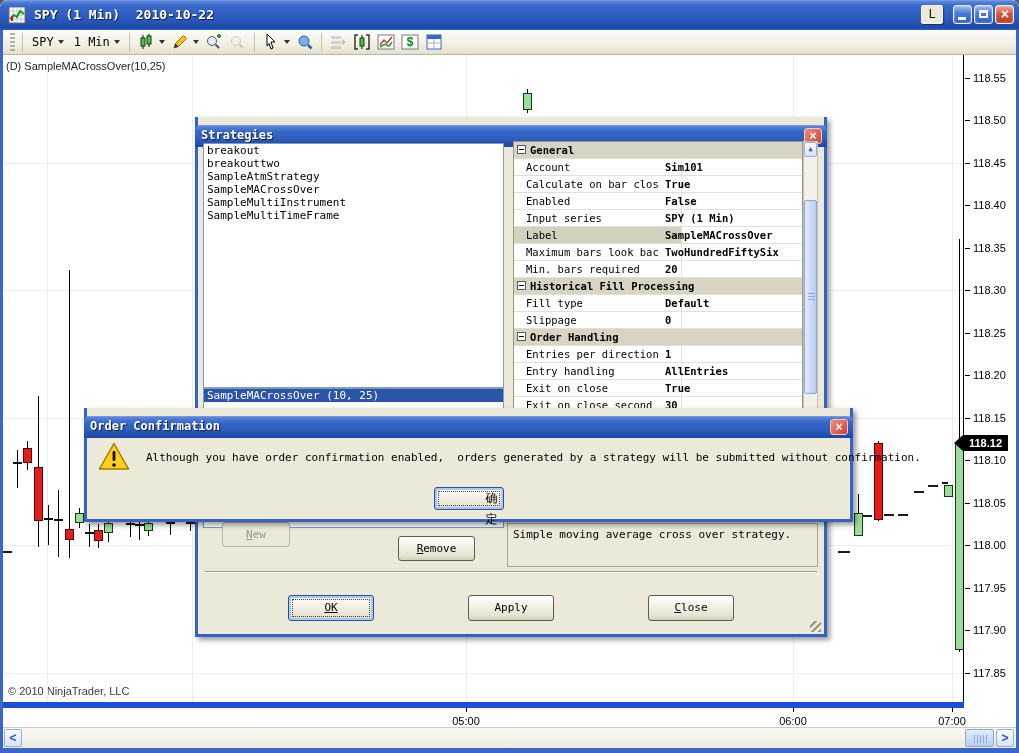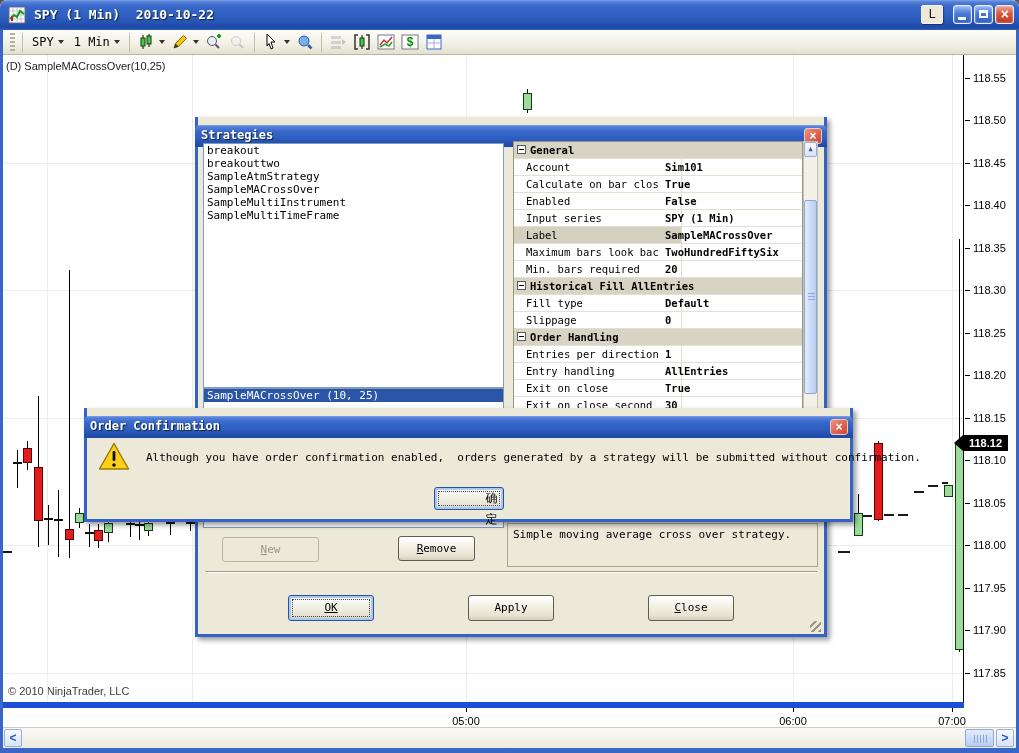--- a/index.html
+++ b/index.html
@@ -413,21 +413,21 @@
             <div class="val">TwoHundredFiftySix</div>
           </div>
           <div class="prow" style="top: 119px;">
             <div class="lab">Min. bars required</div>
             <div class="val">20</div>
           </div>
           <div class="prow cat" style="top: 136px;">
             <div class="minusbox">
               <i></i>
             </div>
-            <div class="clab">Historical Fill AllEntries</div>
+            <div class="clab">Historical Fill Processing</div>
           </div>
           <div class="prow" style="top: 153px;">
             <div class="lab">Fill type</div>
             <div class="val">Default</div>
           </div>
           <div class="prow" style="top: 170px;">
             <div class="lab">Slippage</div>
             <div class="val">0</div>
           </div>
           <div class="prow cat" style="top: 187px;">
@@ -452,21 +452,21 @@
             <div class="lab">Exit on close second</div>
             <div class="val">30</div>
           </div>
         </div>
       <div class="vscroll" style="left:605px;top:2px;width:15px;height:278px;">
         <div class="vs-up">▲</div>
         <div class="vs-thumb" style="top:58px;height:194px;">
             <i></i>
           </div>
       </div>
-      <div class="xpbtn u1 disabled2" style="left:24px;top:398px;width:97px;height:25px;line-height:23px;">
+      <div class="xpbtn u1 disabled2" style="left:24px;top:383px;width:68px;height:25px;line-height:23px;">
         <span class="cap">New</span>
       </div>
       <div class="xpbtn u1" style="left:200px;top:397px;width:77px;height:25px;line-height:23px;">
         <span class="cap">Remove</span>
       </div>
       <div class="descbox" style="left:309px;top:384px;width:311px;height:44px;">Simple moving average cross over strategy.</div>
       <div class="divider" style="left:7px;top:432px;width:612px;"></div>
       <div class="xpbtn uall focus" style="left:90px;top:456px;width:86px;height:26px;line-height:24px;">
         <span class="cap">OK</span>
       </div>

